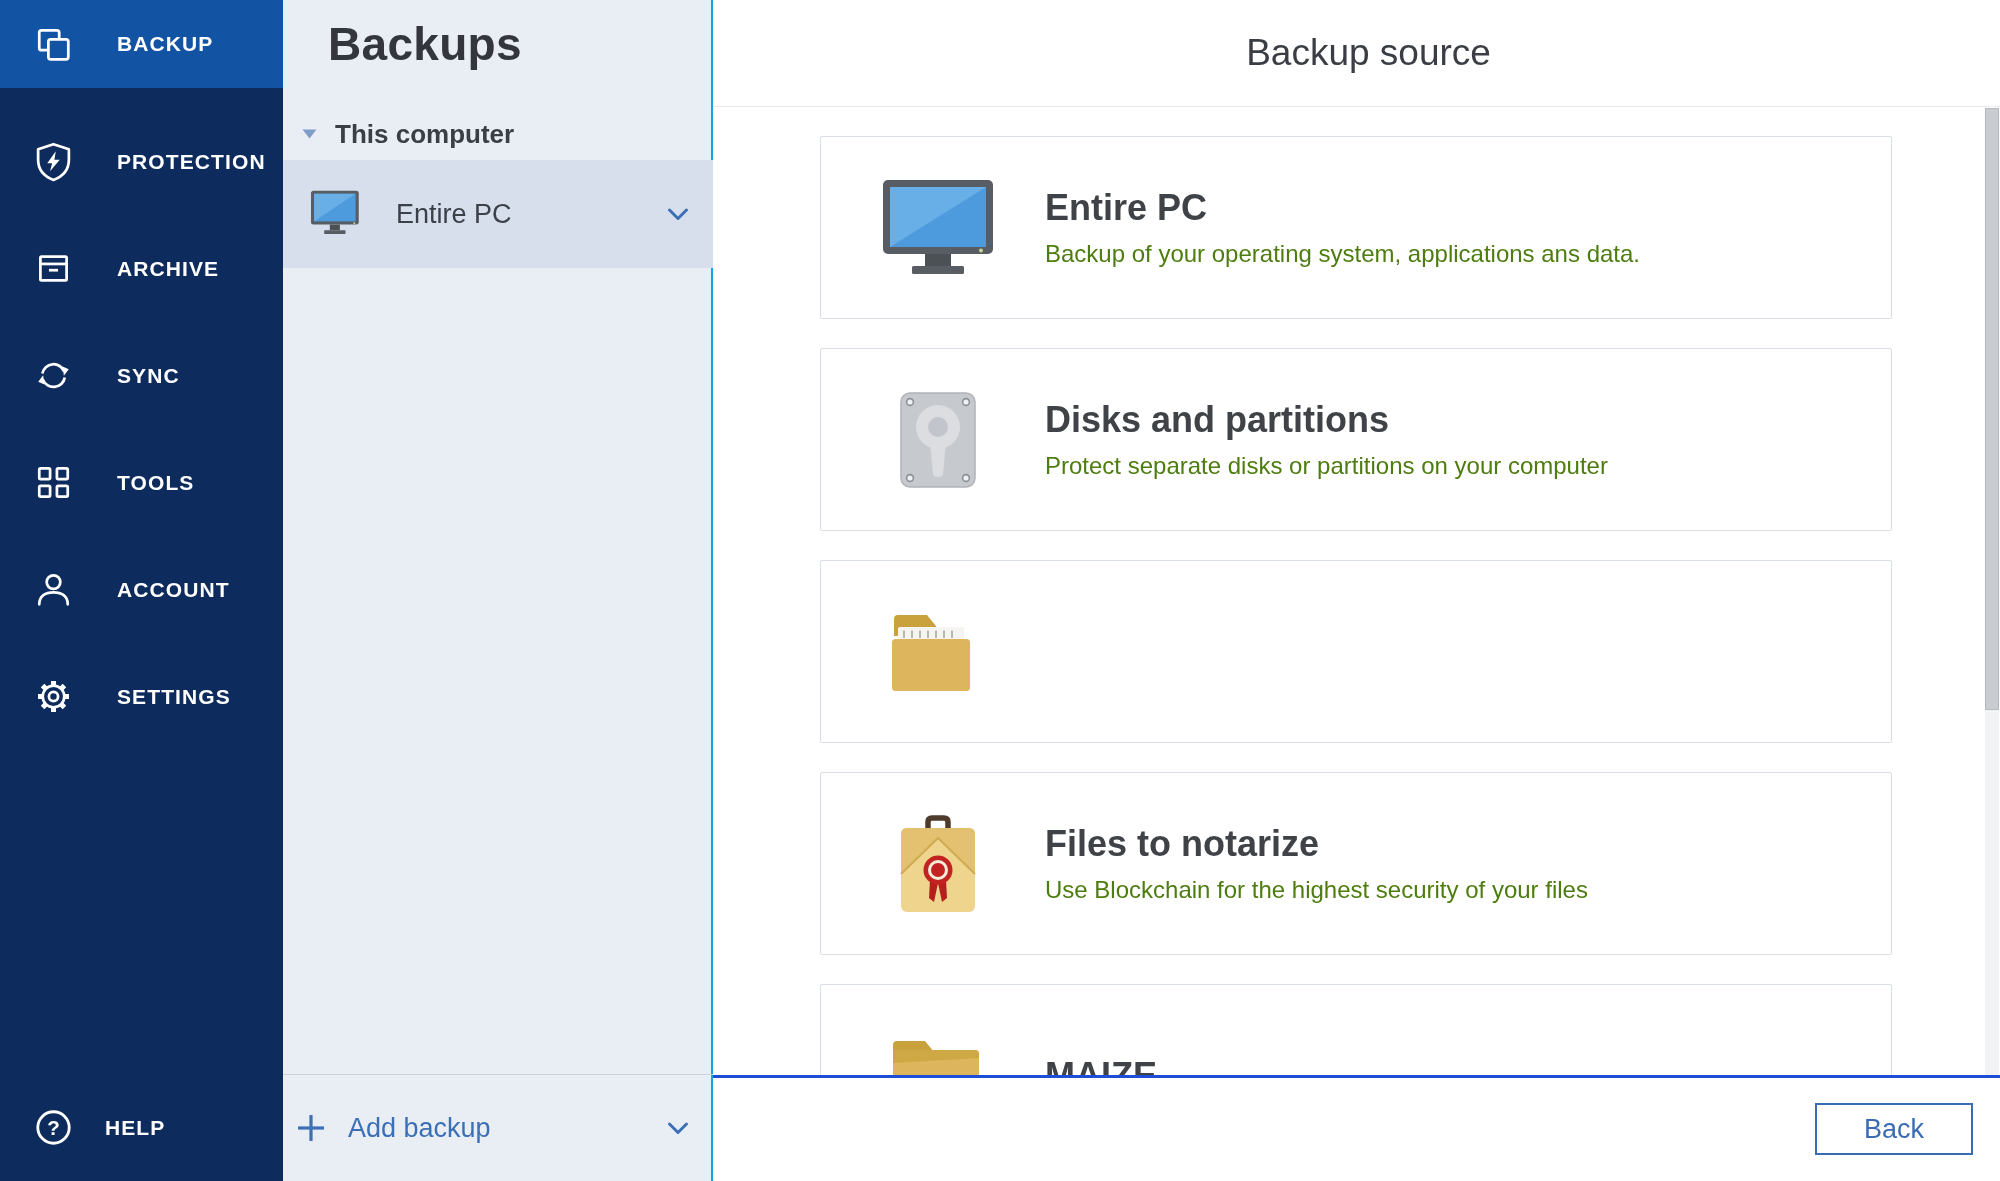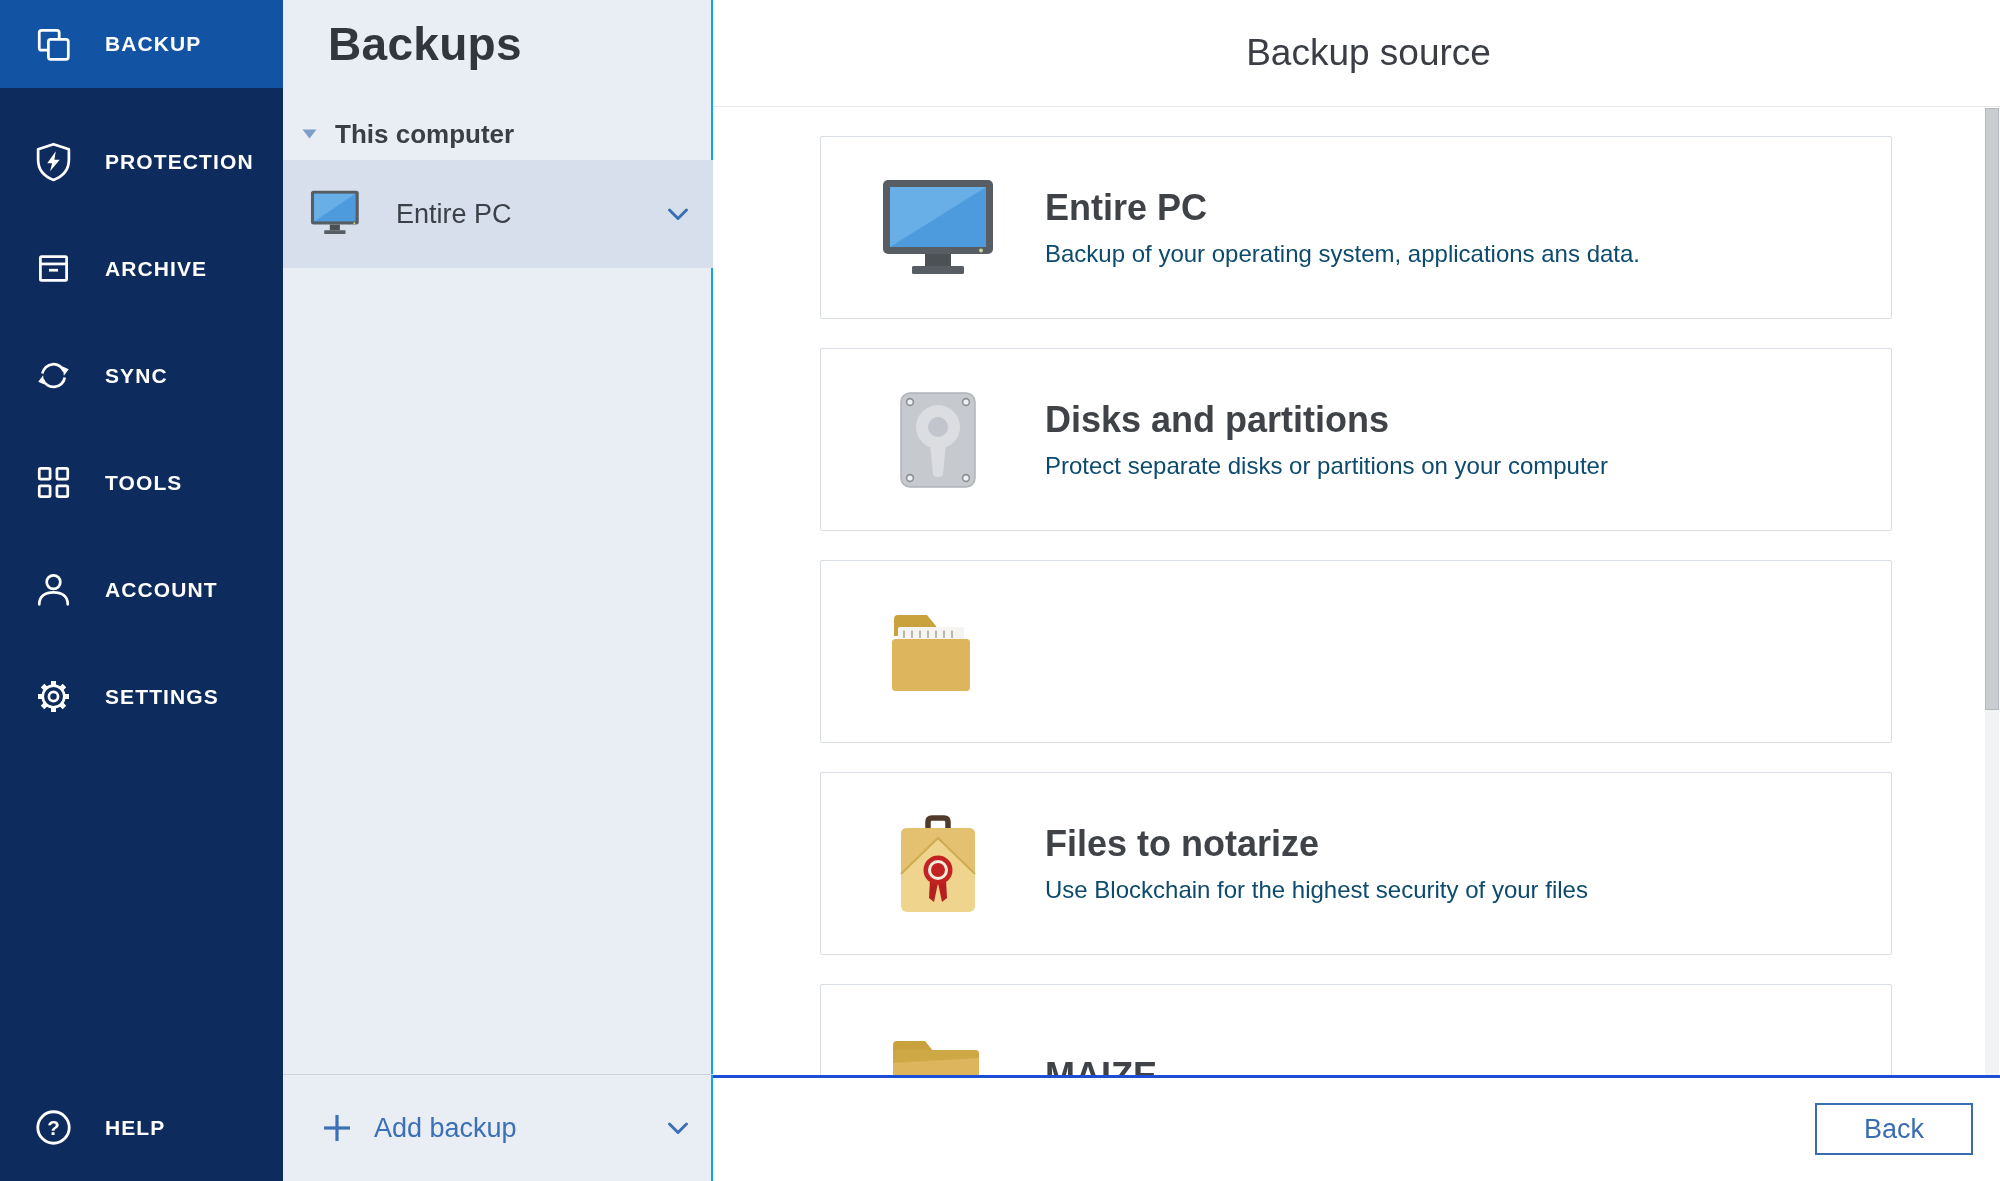--- a/index.html
+++ b/index.html
@@ -3,21 +3,21 @@
 <meta charset="utf-8">
 <style>
   * { margin:0; padding:0; box-sizing:border-box; }
   html,body { width:2000px; height:1181px; }
   body { font-family:"Liberation Sans", sans-serif; background:#fff; overflow:hidden;
          -webkit-font-smoothing:antialiased; }
   .app { position:relative; width:2000px; height:1181px; overflow:hidden; background:#fff; }
 
   
   .sidebar { position:absolute; left:0; top:0; width:283px; height:1181px; background:#0d2b5c; }
-  .nav-item { display:flex; align-items:center; height:107px; padding-left:33px; gap:31px;
+  .nav-item { display:flex; align-items:center; height:107px; padding-left:33px; gap:43px;
               color:#fff; cursor:pointer; }
   .nav-item.active { height:88px; background:#1353a4; }
   .nav-item.after-active { margin-top:20px; }
   .nav-label { font-size:21px; font-weight:bold; letter-spacing:1.1px; color:#fff; }
   .nav-icon { width:41px; height:41px; flex:none; }
   .nav-help { position:absolute; left:0; bottom:0; width:283px; height:107px; display:flex;
               align-items:center; padding-left:33px; gap:31px; color:#fff; cursor:pointer; }
 
   
   .backups-panel { position:absolute; left:283px; top:0; width:430px; height:1181px;
@@ -27,38 +27,38 @@
   .group-row { position:absolute; left:19px; top:118px; height:32px; display:flex;
                align-items:center; gap:18px; cursor:pointer; }
   .group-label { font-size:26px; font-weight:700; color:#3a3e45; }
   .selected-row { position:absolute; left:0; top:160px; width:430px; height:108px;
                   background:#d6dfeb; display:flex; align-items:center; padding:0 24px 0 27px;
                   cursor:pointer; }
   .selected-row .row-label { font-size:27px; color:#3c4048; margin-left:30px; }
   .selected-row .chev { margin-left:auto; }
   .panel-footer { position:absolute; left:0; bottom:0; width:430px; height:107px;
                   border-top:1px solid #cbd2dc; display:flex; align-items:center;
-                  padding:0 24px 0 39px; cursor:pointer; }
+                  padding:0 24px 0 13px; cursor:pointer; }
   .add-label { font-size:27px; color:#3b6fb6; margin-left:22px; }
   .panel-footer .chev { margin-left:auto; }
 
   
   .main { position:absolute; left:713px; top:0; width:1287px; height:1181px; background:#fff; }
   .main-header { height:107px; border-bottom:1px solid #e5e9f0; display:flex; align-items:center;
                  padding-left:24px;justify-content:center; }
   .main-title { font-size:37px; color:#3a3e44; }
   .content { position:absolute; left:0; top:108px; width:1287px; height:967px; overflow:hidden; }
   .card { position:absolute; left:107px; width:1072px; height:183px; background:#fff;
           border:1px solid #d9dee7; border-radius:2px; display:flex; align-items:center;
           padding-left:58px; cursor:pointer; }
   .card-icon { width:118px; height:110px; flex:none; display:flex; align-items:center;
                justify-content:center; }
   .card-text { margin-left:48px; }
   .card-title { font-size:36px; font-weight:600; color:#3f4347; }
-  .card-desc { font-size:24px; color:#0c4a6e; margin-top:11px; }
+  .card-desc { font-size:24px; color:#4d7c0f; margin-top:11px; }
   .card-desc:empty { display:none; }
 
   .bottom-bar { position:absolute; left:0; bottom:0; width:1287px; height:106px; background:#fff;
                 border-top:3px solid #1d4ed8; }
   .back-btn { position:absolute; right:27px; top:25px; width:158px; height:52px; background:#fff;
               border:2px solid #3a6cb3; color:#3a6cb3; font-size:27px; font-family:"Liberation Sans",sans-serif;
               display:flex; align-items:center; justify-content:center; cursor:pointer; }
 
   .scroll-track { position:absolute; right:1px; top:108px; width:14px; height:967px;
                   background:#f2f3f5; }

